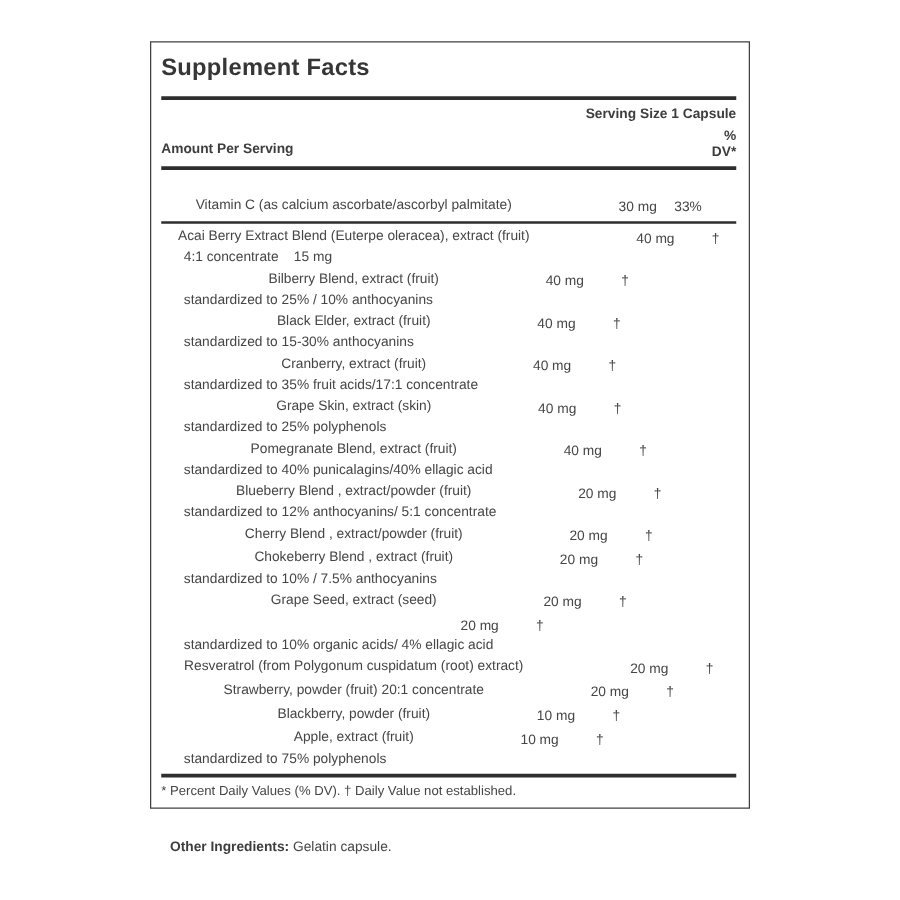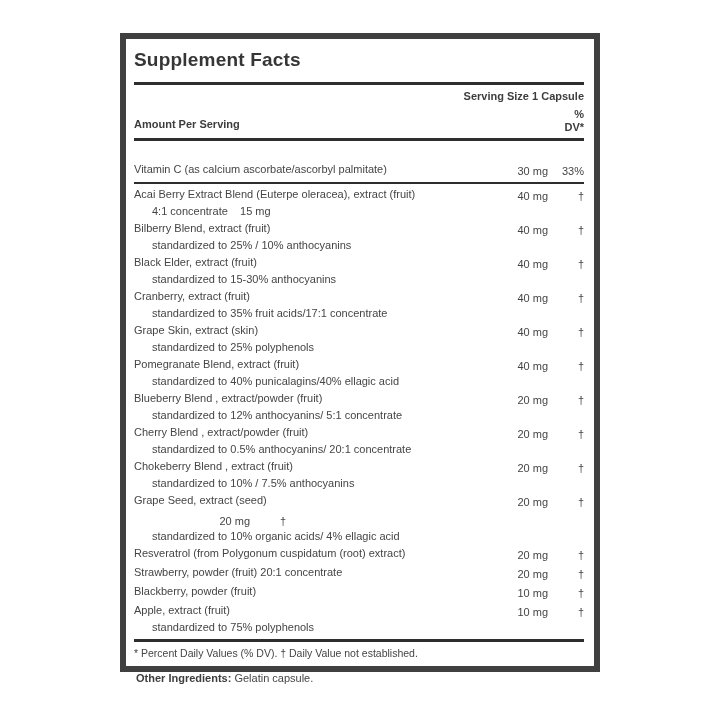--- a/index.html
+++ b/index.html
@@ -16,21 +16,21 @@
     width: 720px;
     height: 720px;
     background: #ffffff;
   }
   .facts-box {
     position: absolute;
     left: 120px;
     top: 33px;
     width: 480px;
     box-sizing: border-box;
-    border: 6px solid #404040;
+    border: 1px solid #404040;
     background: #ffffff;
     padding: 8px 10px 6px 8px;
   }
   .facts-title {
     font-size: 19px;
     font-weight: bold;
     color: #363636;
     line-height: 26px;
     letter-spacing: 0.2px;
   }
@@ -72,21 +72,21 @@
     background: #2e2e2e;
     margin-top: 4px;
   }
   .rows {
     margin-top: 0;
   }
   .ing-block { margin-top: 4px; }
   .rows .ing-block:first-child { margin-top: 22px; }
   .row {
     display: flex;
-    justify-content: space-between;
+    justify-content: center;
     align-items: flex-start;
   }
   .ing-name {
     font-size: 11px;
     line-height: 13px;
     color: #454545;
   }
   .row-right {
     display: flex;
     flex: none;
@@ -250,21 +250,20 @@
           <div class="sub">standardized to 12% anthocyanins/ 5:1 concentrate</div>
         </div>
         <div class="ing-block">
           <div class="row">
             <span class="ing-name">Cherry Blend , extract/powder (fruit)</span>
             <div class="row-right">
               <span class="amt">20 mg</span>
               <span class="dv">†</span>
             </div>
           </div>
-          <div class="sub">standardized to 0.5% anthocyanins/ 20:1 concentrate</div>
         </div>
         <div class="ing-block">
           <div class="row">
             <span class="ing-name">Chokeberry Blend , extract (fruit)</span>
             <div class="row-right">
               <span class="amt">20 mg</span>
               <span class="dv">†</span>
             </div>
           </div>
           <div class="sub">standardized to 10% / 7.5% anthocyanins</div>

